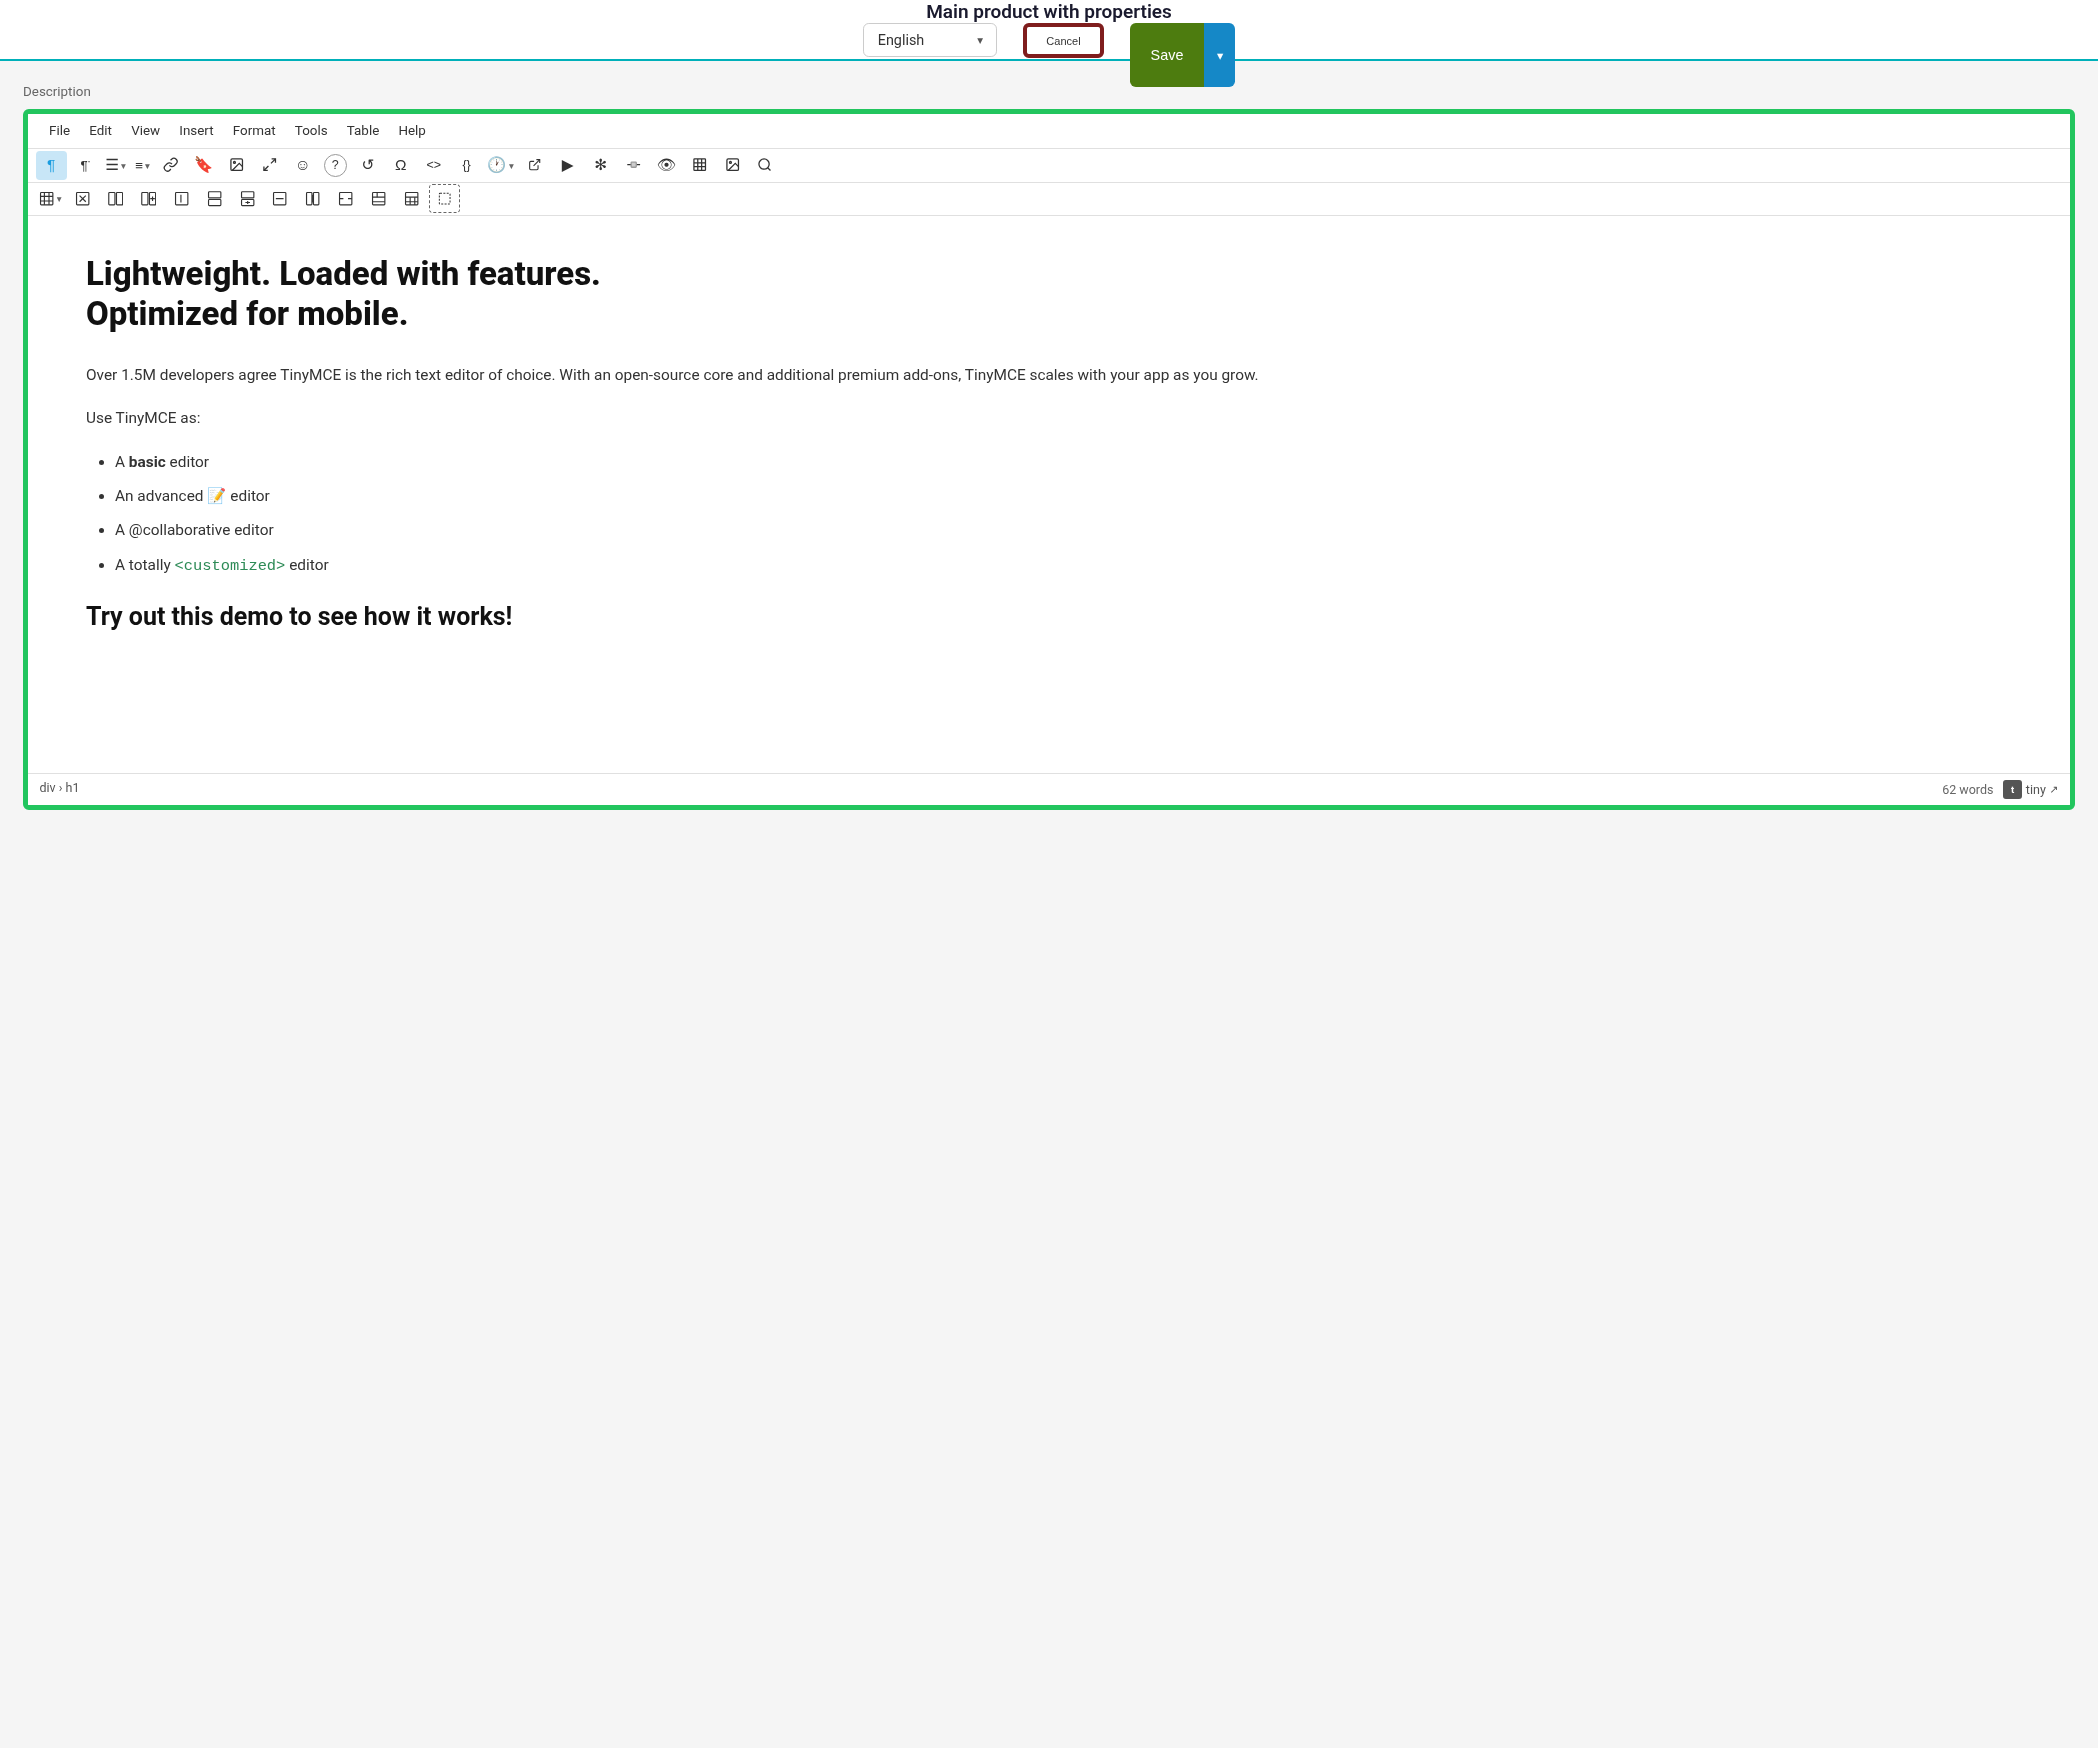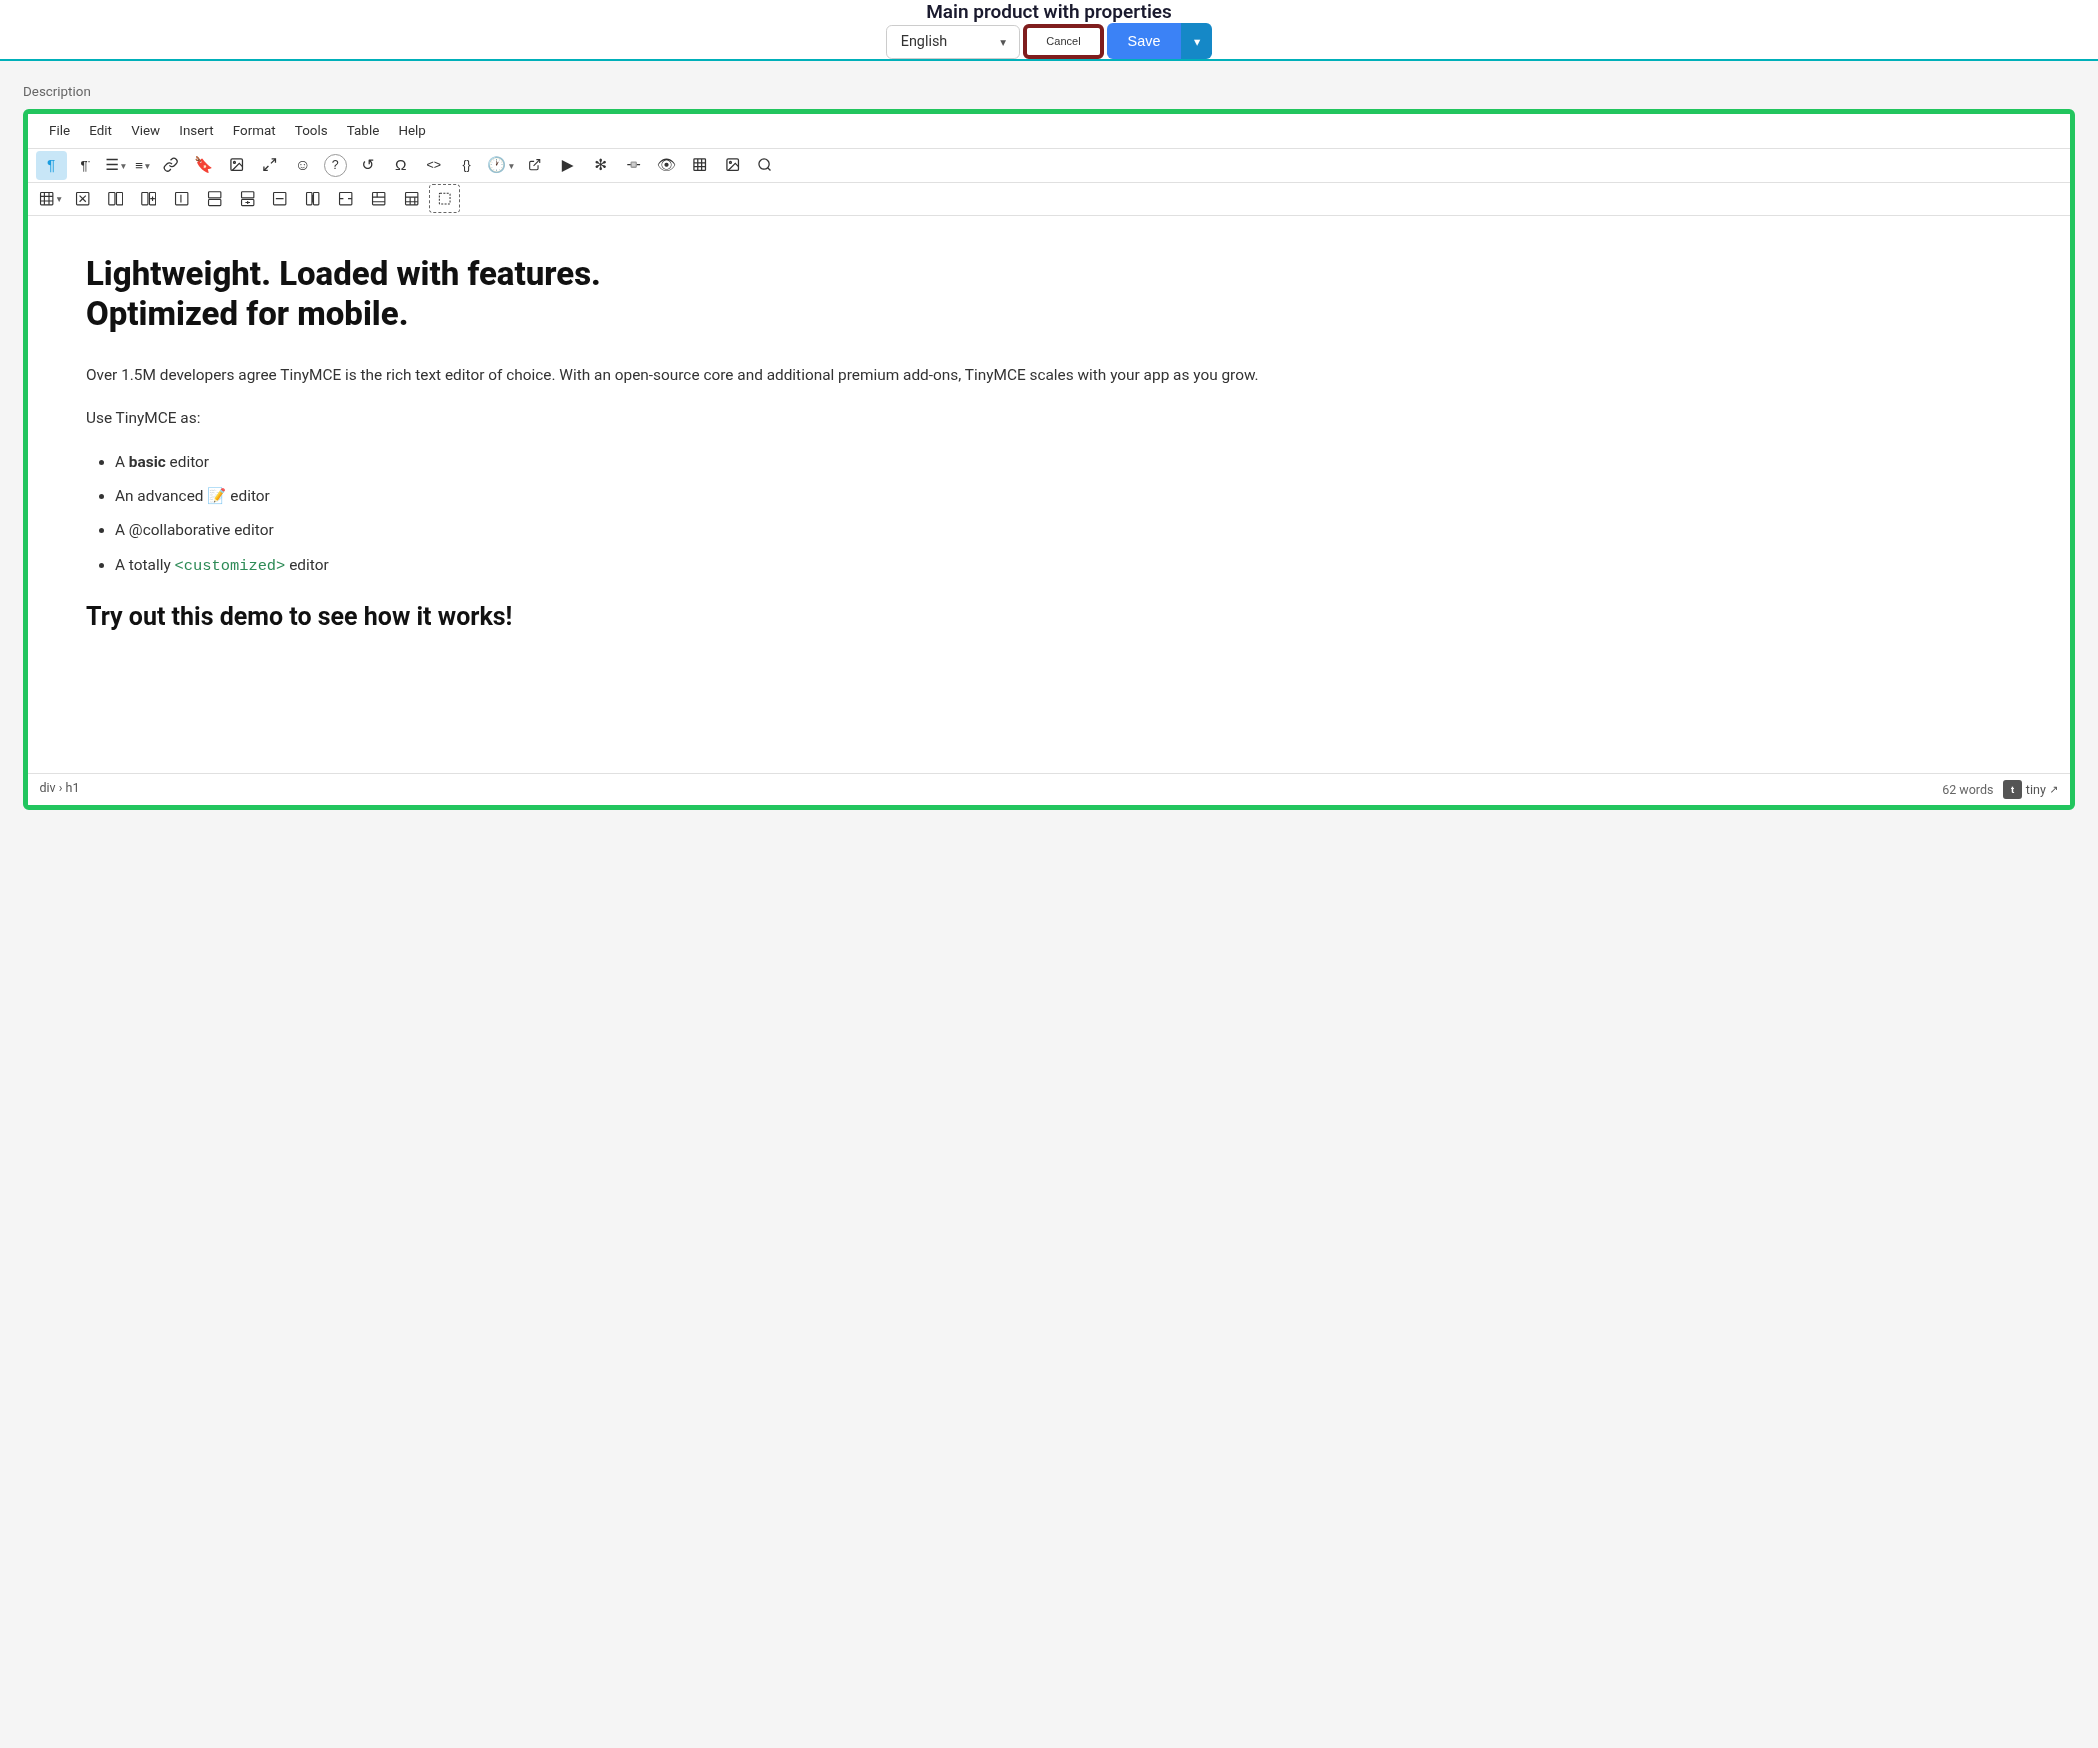--- a/index.html
+++ b/index.html
@@ -16,22 +16,22 @@
       border-bottom: 2.9px solid #00b0b9;
       flex-direction: column;
     }
     .header-title {
       font-size: 19px;
       font-weight: 600;
       color: #1a1a2e;
     }
     .header-actions {
       display: flex;
-      align-items: flex-end;
-      gap: 3px;
+      align-items: flex-start;
+      gap: 26px;
     }
     .lang-select {
       display: flex;
       align-items: center;
       gap: 7.7px;
       border: 1px solid #ccc;
       border-radius: 5.8px;
       padding: 7.7px 13.4px;
       font-size: 14.4px;
       background: #fff;
@@ -49,24 +49,24 @@
       cursor: pointer;
       color: #333;
     }
     .btn-save-group {
       display: flex;
       align-items: stretch;
       border-radius: 5.8px;
       overflow: hidden;
     }
     .btn-save {
-      background: #3b82f6;
+      background: #4d7c0f;
       color: #fff;
       border: none;
-      padding: 10px 21px;
+      padding: 24px 21px;
       font-size: 14.4px;
       cursor: pointer;
       font-weight: 500;
     }
     .btn-save-chevron {
       background: #1588c7;
       color: #fff;
       border: none;
       padding: 7.7px 11.5px;
       font-size: 12.5px;

